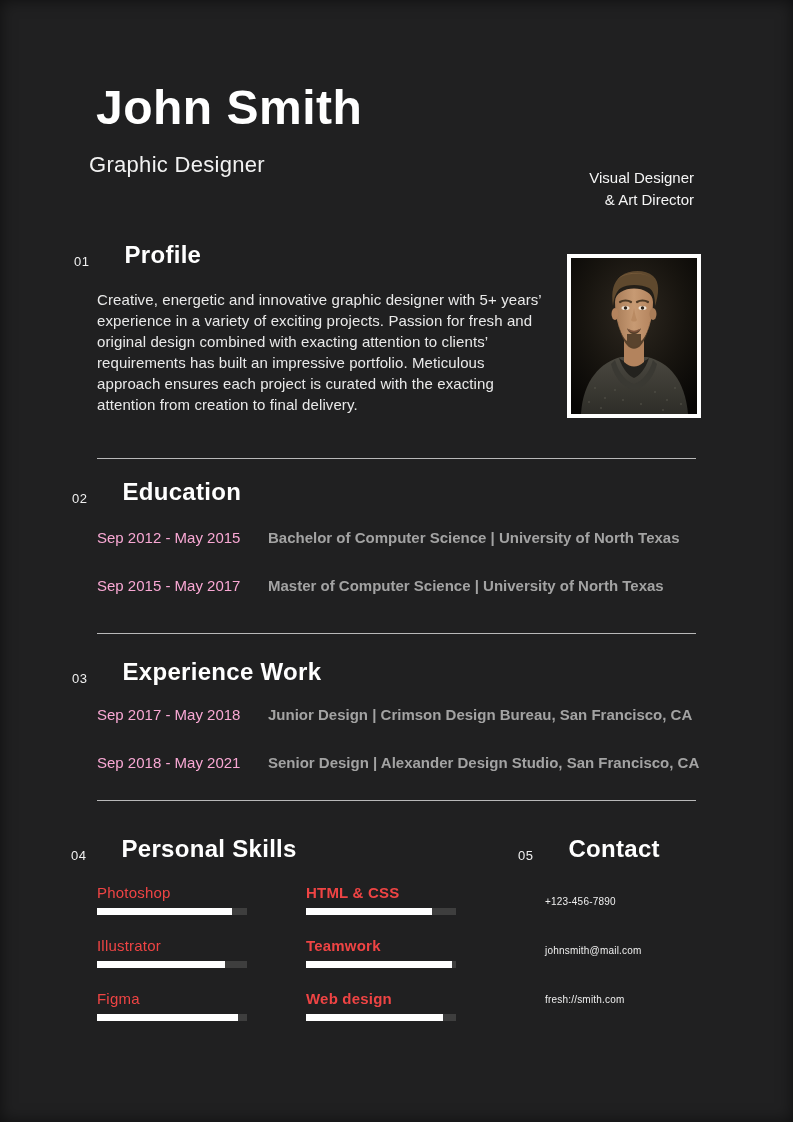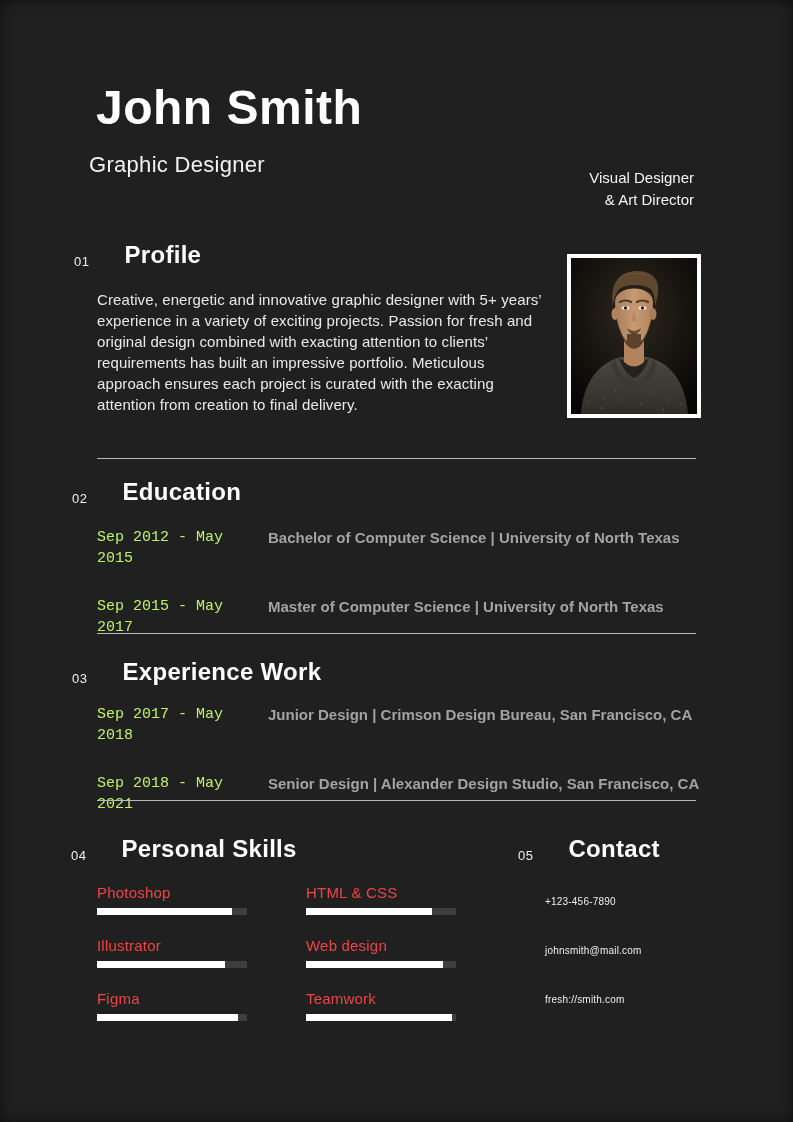--- a/index.html
+++ b/index.html
@@ -99,22 +99,21 @@
   .row {
     display: flex;
     align-items: flex-start;
     margin-bottom: 27px;
     font-size: 15px;
     line-height: 21px;
   }
   .row-date {
     flex: none;
     width: 152px;
-    color: #bef264;
-    font-family: Liberation Mono, monospace;
+    color: #f9a8d4;
   }
   .row-desc {
     margin-left: 19px;
     font-weight: 700;
     color: #a3a3a3;
   }
 
   .skill-col { width: 160px; }
   .skill { margin-bottom: 22px; }
   .skill-label {
@@ -281,37 +280,37 @@
       </div>
     </div>
     <div class="skill">
       <div class="skill-label">Figma</div>
       <div class="skill-track">
         <div class="skill-fill" style="width: 94%;"></div>
       </div>
     </div>
   </div>
 
-  <div class="abs skill-col" style="left:306px; top:884px;">
+  <div class="abs skill-col" style="left:306px; top:884px;font-weight:bold;">
     <div class="skill">
       <div class="skill-label">HTML &amp; CSS</div>
       <div class="skill-track">
         <div class="skill-fill" style="width: 84%;"></div>
       </div>
     </div>
     <div class="skill">
+      <div class="skill-label">Teamwork</div>
+      <div class="skill-track">
+        <div class="skill-fill" style="width: 97%;"></div>
+      </div>
+    </div>
+    <div class="skill">
       <div class="skill-label">Web design</div>
       <div class="skill-track">
         <div class="skill-fill" style="width: 91%;"></div>
-      </div>
-    </div>
-    <div class="skill">
-      <div class="skill-label">Teamwork</div>
-      <div class="skill-track">
-        <div class="skill-fill" style="width: 97%;"></div>
       </div>
     </div>
   </div>
 
   <div class="abs sec-head" style="left:518px; top:835px;">
     <span class="sec-num">05</span>
     <span class="sec-title">Contact</span>
   </div>
   <div class="abs contact-list">
     <div class="contact-item">+123-456-7890</div>

